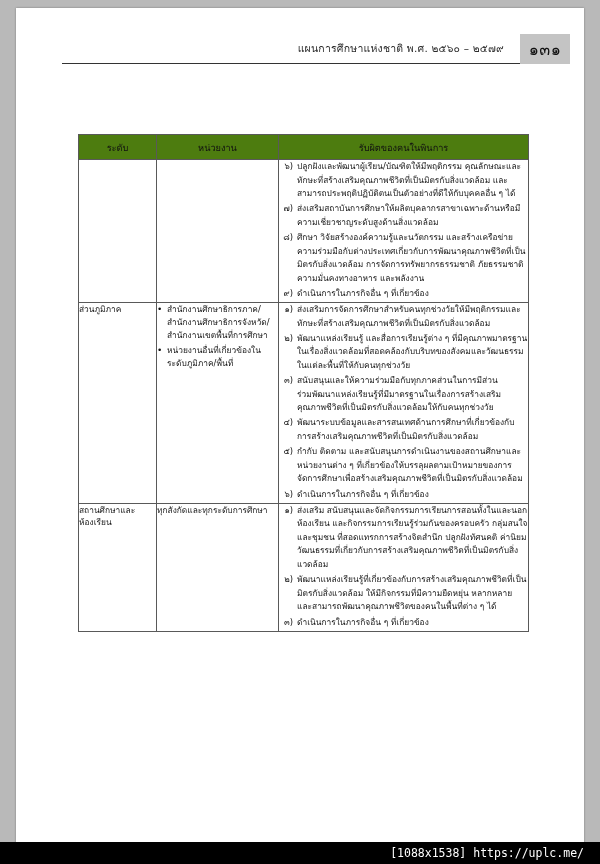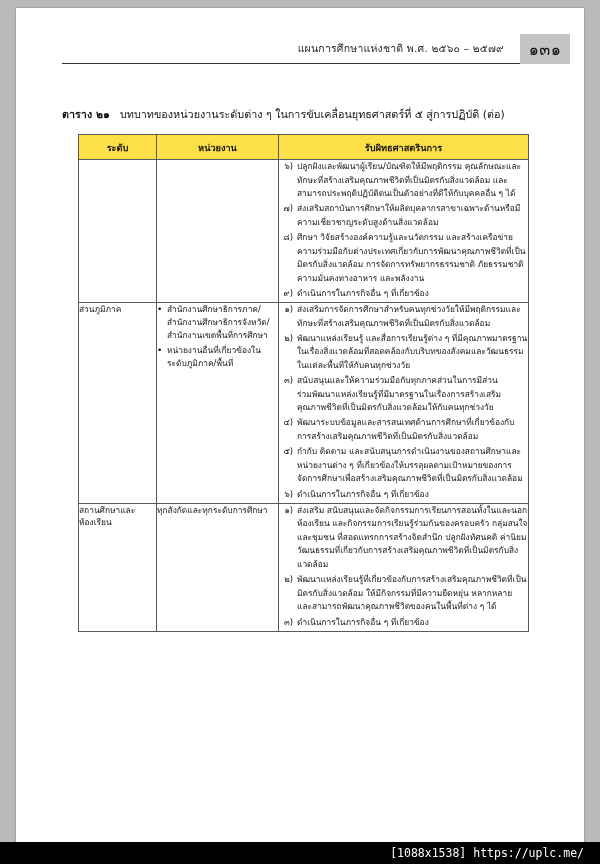--- a/index.html
+++ b/index.html
@@ -94,23 +94,23 @@
     table-layout: fixed;
     font-size: 8.4px;
     color: #111;
   }
   .tbl td, .tbl th {
     border: 1px solid #595959;
     vertical-align: top;
     padding: 0;
   }
   .tbl thead th {
-    background: #fde047;
+    background: #4d7c0f;
     text-align: center;
-    font-weight: bold;
+    font-weight: normal;
     font-size: 9.2px;
     height: 20px;
     vertical-align: middle;
     padding: 2px 0;
   }
   .col-level   { width: 78px; }
   .col-agency  { width: 122px; }
   .col-resp    { width: 250px; }
 
   .cell-level {
@@ -192,35 +192,32 @@
 <div class="page">
 
   <div class="runhead">
     <div class="runhead-text">แผนการศึกษาแห่งชาติ พ.ศ. ๒๕๖๐ – ๒๕๗๙</div>
     <div class="runhead-rule"></div>
     <div class="page-number-box">
       <span>๑๓๑</span>
     </div>
   </div>
 
-  <div class="caption">
-    <span class="caption-label">ตาราง ๒๑</span><span class="caption-text">บทบาทของหน่วยงานระดับต่าง ๆ ในการขับเคลื่อนยุทธศาสตร์ที่ ๕ สู่การปฏิบัติ (ต่อ)</span>
-  </div>
 
   <table class="tbl">
     <colgroup>
       <col class="col-level">
       <col class="col-agency">
       <col class="col-resp">
     </colgroup>
     <thead>
       <tr>
         <th>ระดับ</th>
         <th>หน่วยงาน</th>
-        <th>รับผิทธศาสตรินการ</th>
+        <th>รับผิตของคนในพินการ</th>
       </tr>
     </thead>
     <tbody>
 
       <tr>
         <td class="cell-level"></td>
         <td class="cell-agency"></td>
         <td class="cell-resp">
           <ol class="resp">
             <li>

